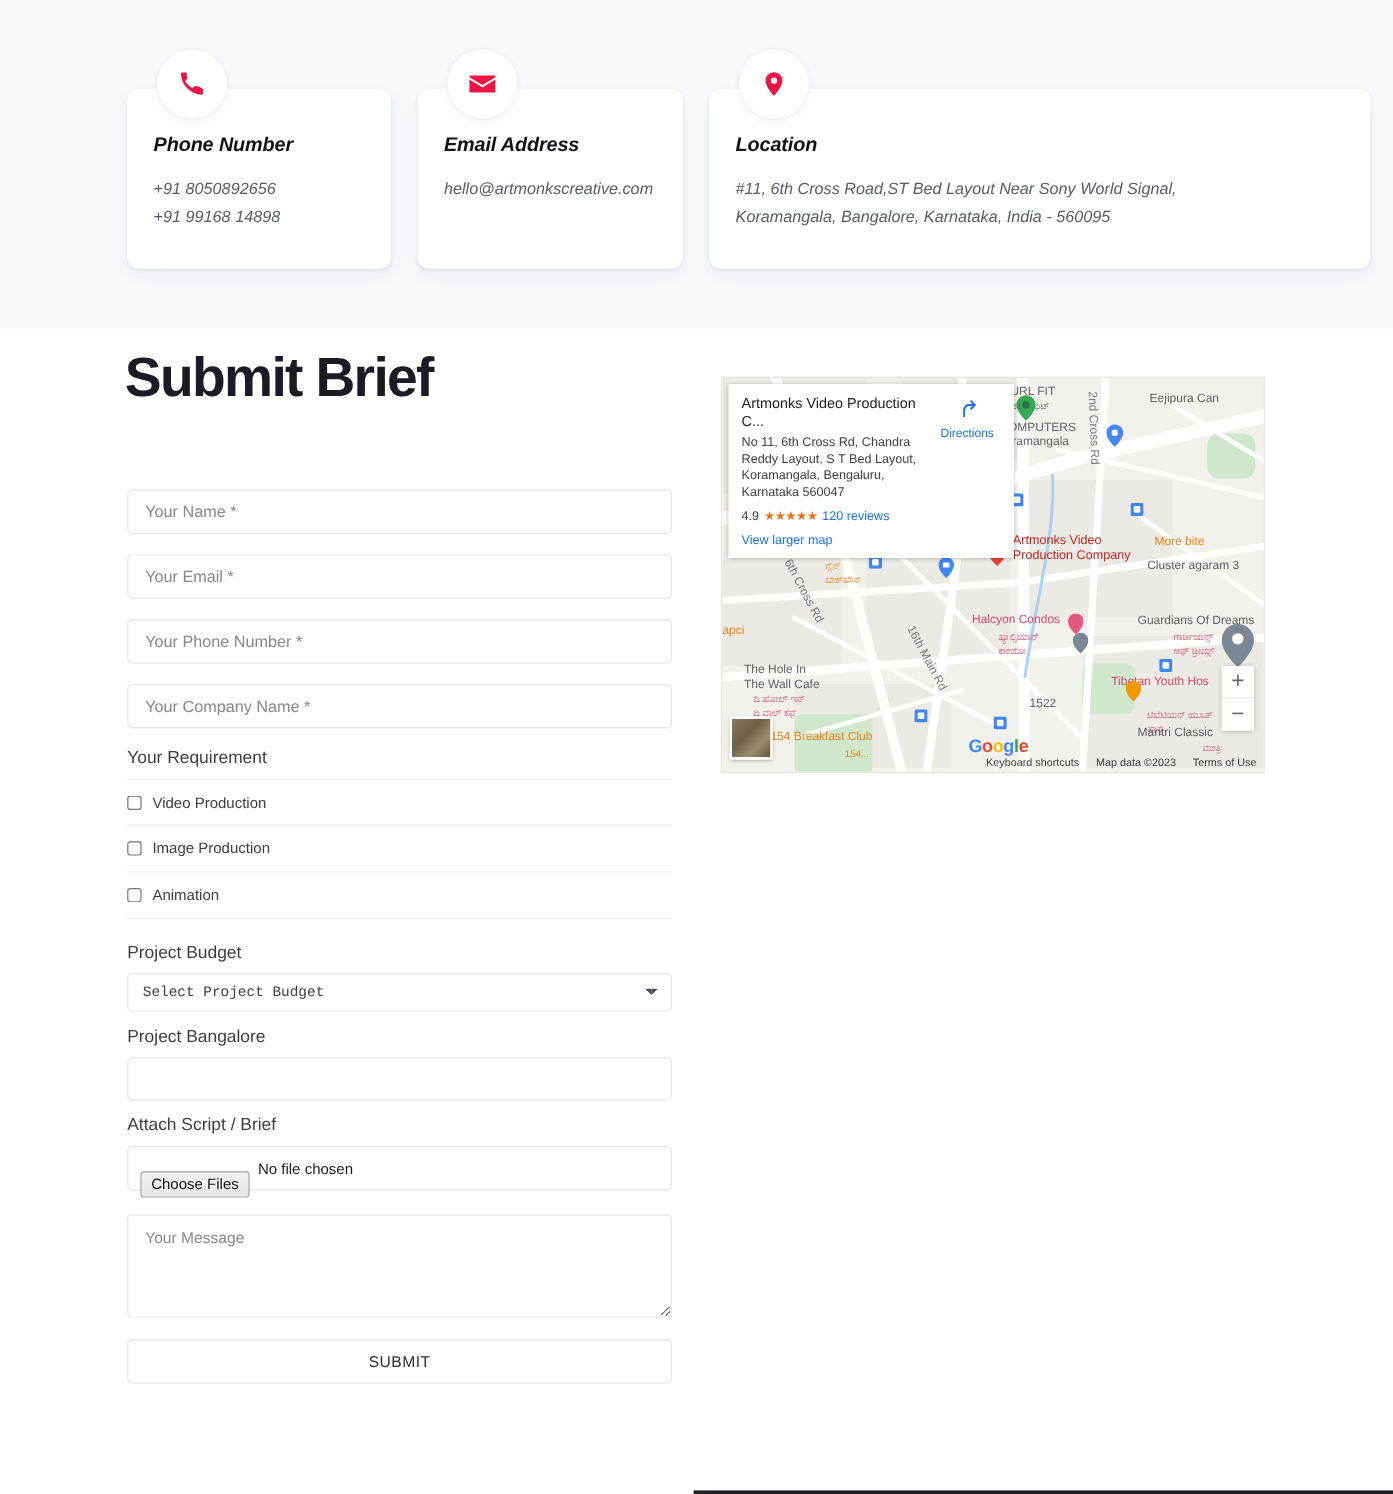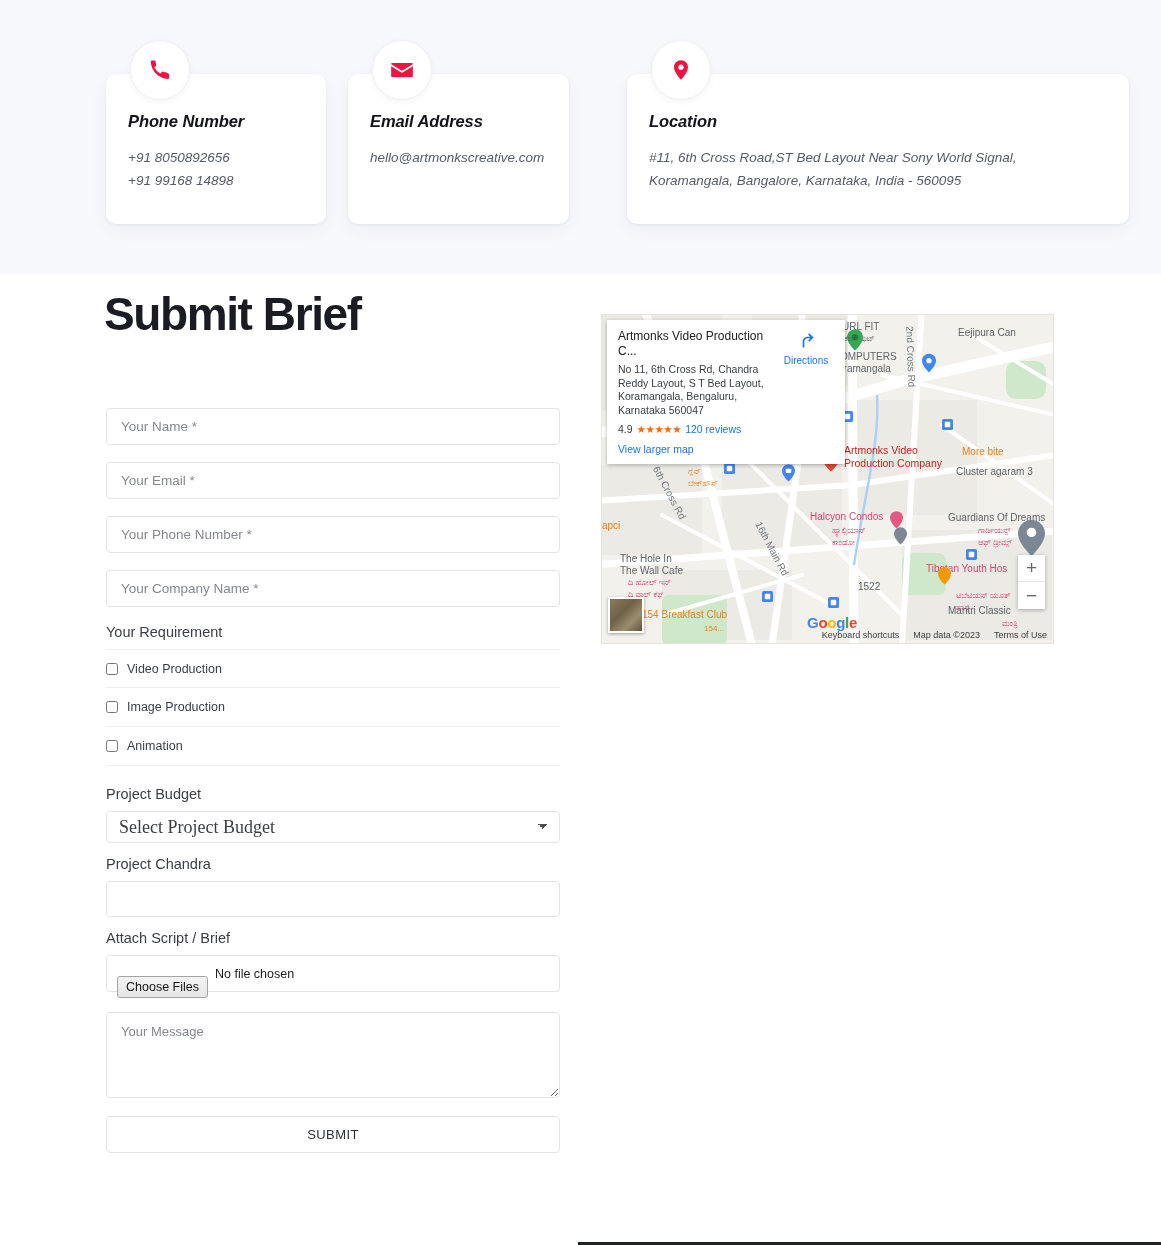--- a/index.html
+++ b/index.html
@@ -33,21 +33,21 @@
   .info-card {
     background: #ffffff;
     border-radius: 10px;
     box-shadow: 0 1px 3px rgba(30,40,70,0.07), 0 6px 18px rgba(30,40,70,0.045);
     height: 150px;
     padding: 38px 22px 16px 22px;
     position: relative;
   }
   .card-phone { width: 220px; }
   .card-email { width: 221px; }
-  .card-location { width: 502px; margin-left: 36px; }
+  .card-location { width: 551px; }
 
   .icon-bubble {
     position: absolute;
     top: -34px;
     left: 24px;
     width: 60px;
     height: 60px;
     border-radius: 50%;
     background: #ffffff;
     border: 1px solid #f0f1f5;
@@ -142,22 +142,22 @@
   .label-budget { margin-top: 20px; }
 
   .sel-input {
     display: block;
     width: 454px;
     height: 32px;
     border: 1px solid #e3e4e8;
     border-radius: 4px;
     background: #fff;
     padding: 0 12px;
-    font-size: 18px;
-    font-family: Liberation Serif, serif;
+    font-size: 12px;
+    font-family: Liberation Mono, monospace;
     color: #3b3e45;
     outline: none;
     -webkit-appearance: none;
     appearance: none;
     background-image:
       linear-gradient(45deg, transparent 50%, #4a4d55 50%),
       linear-gradient(135deg, #4a4d55 50%, transparent 50%);
     background-position:
       calc(100% - 16px) calc(50% - 1px),
       calc(100% - 11px) calc(50% - 1px);
@@ -454,21 +454,21 @@
         <input type="checkbox" style="">
         <span>Animation</span>
       </label>
     </div>
 
     <div class="section-label label-budget">Project Budget</div>
     <select class="sel-input">
       <option>Select Project Budget</option>
     </select>
 
-    <div class="section-label">Project Chandra</div>
+    <div class="section-label">Project Bangalore</div>
     <input class="date-input" type="text" value="" style="">
 
     <div class="section-label">Attach Script / Brief</div>
     <div class="file-box">
       <span class="choose-btn">Choose Files</span>
       <span class="file-status">No file chosen</span>
     </div>
 
     <textarea class="msg-area" placeholder="Your Message" style=""></textarea>
 

